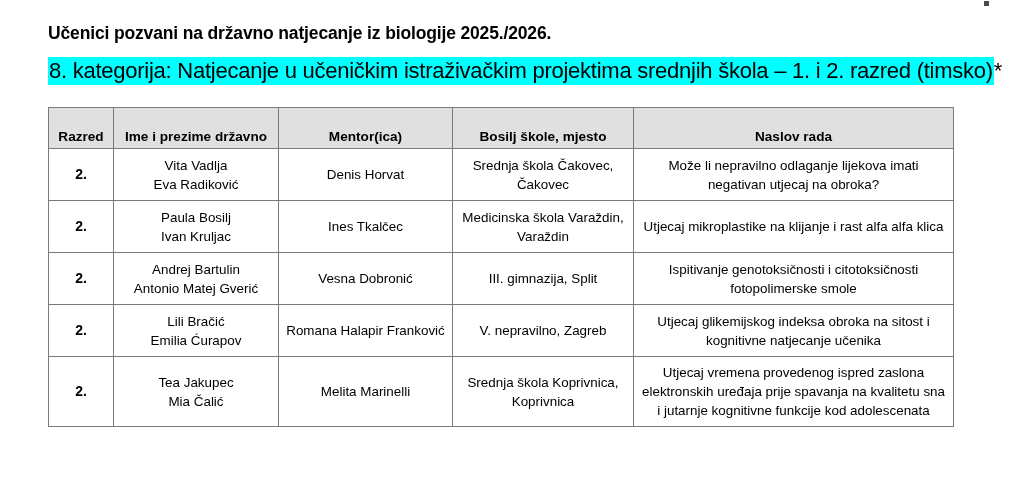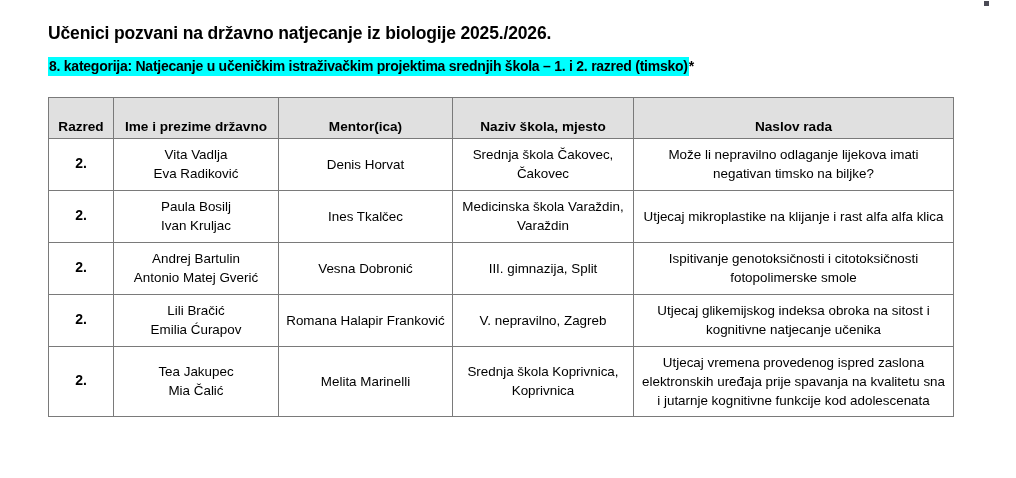--- a/index.html
+++ b/index.html
@@ -47,22 +47,22 @@
     font-size: 17.5px;
     font-weight: bold;
     line-height: 1.35;
     letter-spacing: -0.15px;
     white-space: nowrap;
   }
   .heading-1 { margin: 0 0 11px 0; }
   .heading-2 { margin: 0 0 11px 0; }
 
   .category-line {
-    font-size: 14px;
-    font-weight: bold;
+    font-size: 22px;
+    font-weight: normal;
     line-height: 1.3;
     white-space: nowrap;
     margin: 0 0 22px 0;
     letter-spacing: -0.25px;
   }
   .category-hl {
     background: #00ffff;
     padding: 1px 1px 2px 1px;
   }
   .category-star {
@@ -134,40 +134,40 @@
         <col class="col-names">
         <col class="col-mentor">
         <col class="col-school">
         <col class="col-title">
       </colgroup>
       <thead>
         <tr>
           <th>Razred</th>
           <th>Ime i prezime državno</th>
           <th>Mentor(ica)</th>
-          <th>Naziv škola, mjesto</th>
+          <th>Bosilj škole, mjesto</th>
           <th>Naslov rada</th>
         </tr>
       </thead>
       <tbody>
 
         <tr>
           <td class="grade">2.</td>
           <td class="cell-lines">
             <span>Vita Vadlja</span>
             <span>Eva Radiković</span>
           </td>
           <td>Denis Horvat</td>
           <td class="cell-lines">
             <span>Srednja škola Čakovec,</span>
             <span>Čakovec</span>
           </td>
           <td class="cell-lines">
             <span>Može li nepravilno odlaganje lijekova imati</span>
-            <span>negativan timsko na biljke?</span>
+            <span>negativan utjecaj na obroka?</span>
           </td>
         </tr>
 
         <tr>
           <td class="grade">2.</td>
           <td class="cell-lines">
             <span>Paula Bosilj</span>
             <span>Ivan Kruljac</span>
           </td>
           <td>Ines Tkalčec</td>

